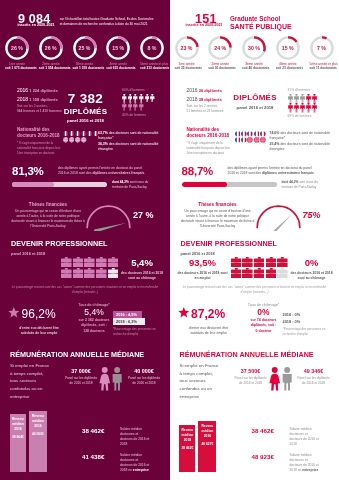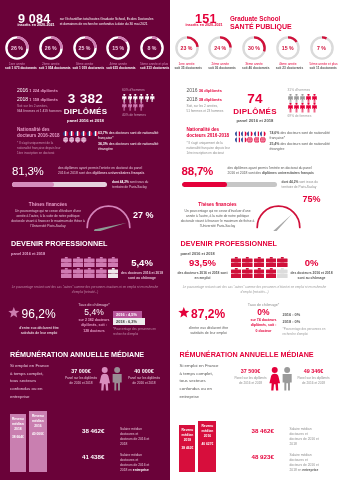--- a/index.html
+++ b/index.html
@@ -221,21 +221,21 @@
         <span class="cnt">1 224 diplômés</span></div>
       <div><span class="yr">2018</span>
         <span class="cnt">1 158 diplômés</span></div>
       <div class="foot">
         <span>Soit sur les 2 années,</span><br>
         <b>964 femmes et 1 419 hommes</b>
       </div>
     </div>
 
     <div class="abs diplo" style="left:58px;top:92px;width:55px;">
-      <div class="n">3 382</div>
+      <div class="n">7 382</div>
       <div class="w">DIPLÔMÉS</div>
       <div class="p">panel 2016 et 2018</div>
     </div>
 
     <div class="abs ppl" style="left:122px;top:88px;">
       <div>60% d'hommes</div>
       <div class="rows">
           <div class="row">
             <svg width="4.6" height="8.831999999999999" viewBox="0 0 10 19.2">
               <rect x="3.3" y="0" width="3.4" height="3.7" rx="0.4" fill="#ffffff"></rect>
@@ -353,21 +353,21 @@
               <ellipse cx="5" cy="5" rx="2.4" ry="5"></ellipse>
             </g>
           </svg>
         </div>
       </div>
     <div class="abs nat-txt" style="left:98px;top:131px;width:64px;">
       <div><b>63,7%</b><span> des docteurs sont de nationalité française*</span></div>
       <div><b>36,3%</b><span> des docteurs sont de nationalité étrangère</span></div>
     </div>
 
-    <div class="abs origin-pct" style="left:12px;top:166px;">81,3%</div>
+    <div class="abs origin-pct" style="left:12px;top:166px;font-weight:bold;">81,3%</div>
     <div class="abs origin-txt" style="left:58px;top:166px;width:106px;">
       <div>des diplômes ayant permis l'entrée en doctorat  du panel</div>
       <div><span>2016 et 2018  sont des </span><b>diplômes universitaires français</b></div>
     </div>
     <div class="abs bar" style="left:12px;top:182px;width:95px;">
         <i style="width: 44.2%;"></i>
       </div>
     <div class="abs bar-note" style="left:112px;top:180px;width:56px;">
       <span><b>dont 44,2%</b><span> sont issus du</span></span>
       <div>territoire de Paris-Saclay</div>
@@ -614,21 +614,20 @@
         <span class="cnt">36 diplômés</span></div>
       <div><span class="yr">2018</span>
         <span class="cnt">38 diplômés</span></div>
       <div class="foot">
         <span>Soit, sur les 2 années,</span><br>
         <span>51 femmes et 23 hommes</span>
       </div>
     </div>
 
     <div class="abs diplo" style="left:58px;top:92px;width:55px;">
-      <div class="n">74</div>
       <div class="w">DIPLÔMÉS</div>
       <div class="p">panel 2016 et 2018</div>
     </div>
 
     <div class="abs ppl" style="left:118px;top:88px;">
       <div>31% d'hommes</div>
       <div class="rows">
           <div class="row">
             <svg width="5" height="9.6" viewBox="0 0 10 19.2">
               <rect x="3.3" y="0" width="3.4" height="3.7" rx="0.4" fill="#9a9a9a"></rect>
@@ -766,21 +765,21 @@
 
     <div class="abs" style="left:10px;top:202px;width:76px;">
       <div class="th-t">Thèses financées</div>
       <div class="th-s">Un pourcentage qui ne cesse d'évoluer d'une année à l'autre, à la suite de notre politique doctorale visant à financer le maximum de thèse à l'Université Paris-Saclay</div>
     </div>
     <div class="abs" style="left:85px;top:204px;"><svg width="47" height="26.5" viewBox="0 0 47 26.5">
           <path d="M2.1999999999999993 23.5 A 21.3 21.3 0 0 1 44.8 23.5" fill="none" stroke="#d0103a" stroke-width="1.7" stroke-linecap="round"></path>
           <path d="M36.79 10.21 L15.29 33.97 L13.03 31.71 Z" fill="#a8a8a8"></path>
           <circle cx="14.16" cy="32.84" r="1.7" fill="#a8a8a8"></circle>
         </svg></div>
-    <div class="abs gauge-val" style="left:133px;top:194px;">75%</div>
+    <div class="abs gauge-val" style="left:133px;top:210px;font-style:italic;">75%</div>
 
     <div class="abs dp-h" style="left:11px;top:240px;">DEVENIR PROFESSIONNEL</div>
     <div class="abs dp-sub" style="left:11px;top:249px;">panel 2016 et 2018</div>
     <div class="abs" style="left:7px;top:258px;width:52px;">
       <div class="dp-pct">93,5%</div>
       <div class="dp-cap">des docteurs 2016 et 2018 sont en emploi</div>
     </div>
     <div class="abs cases" style="left:61px;top:257px;">
         <div class="row">
           <svg width="10.6" height="9.963999999999999" viewBox="0 0 20 18.8">

